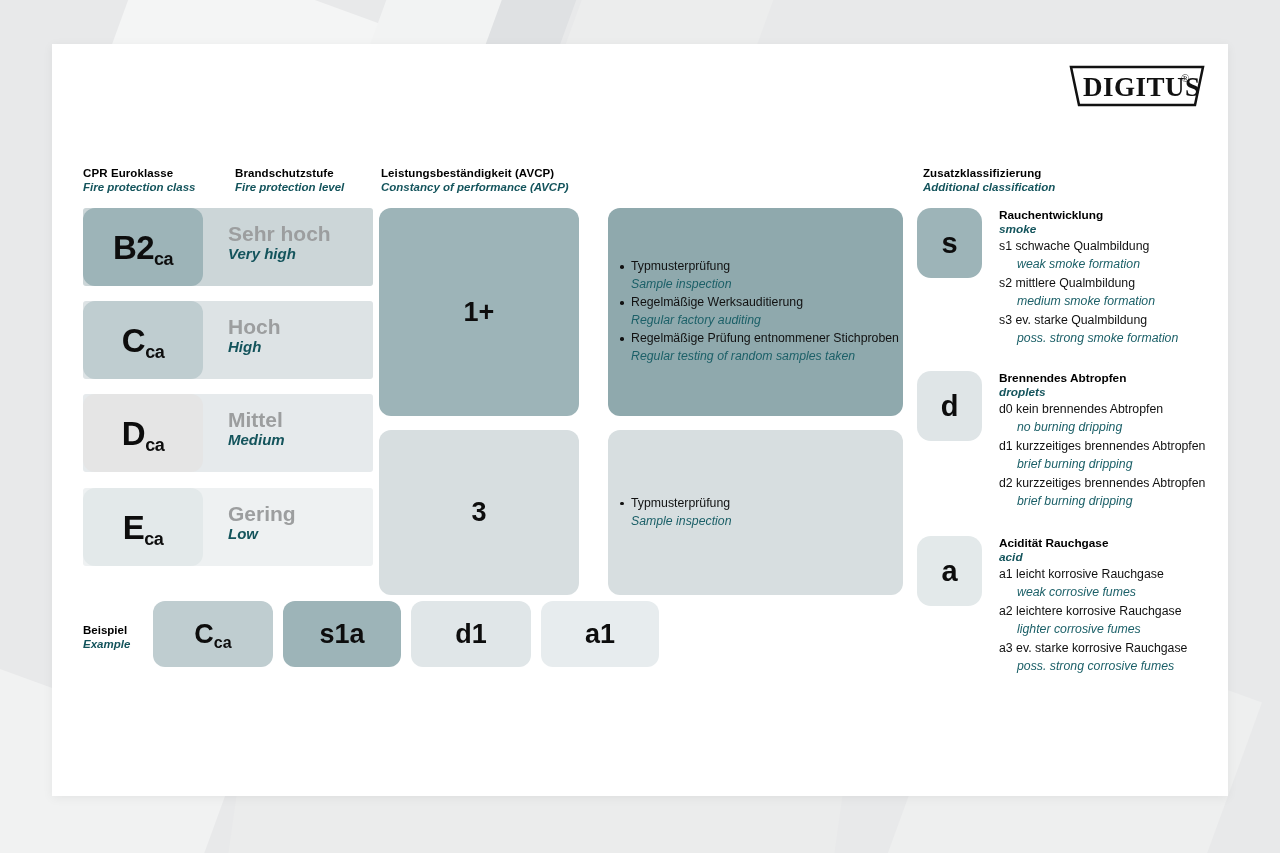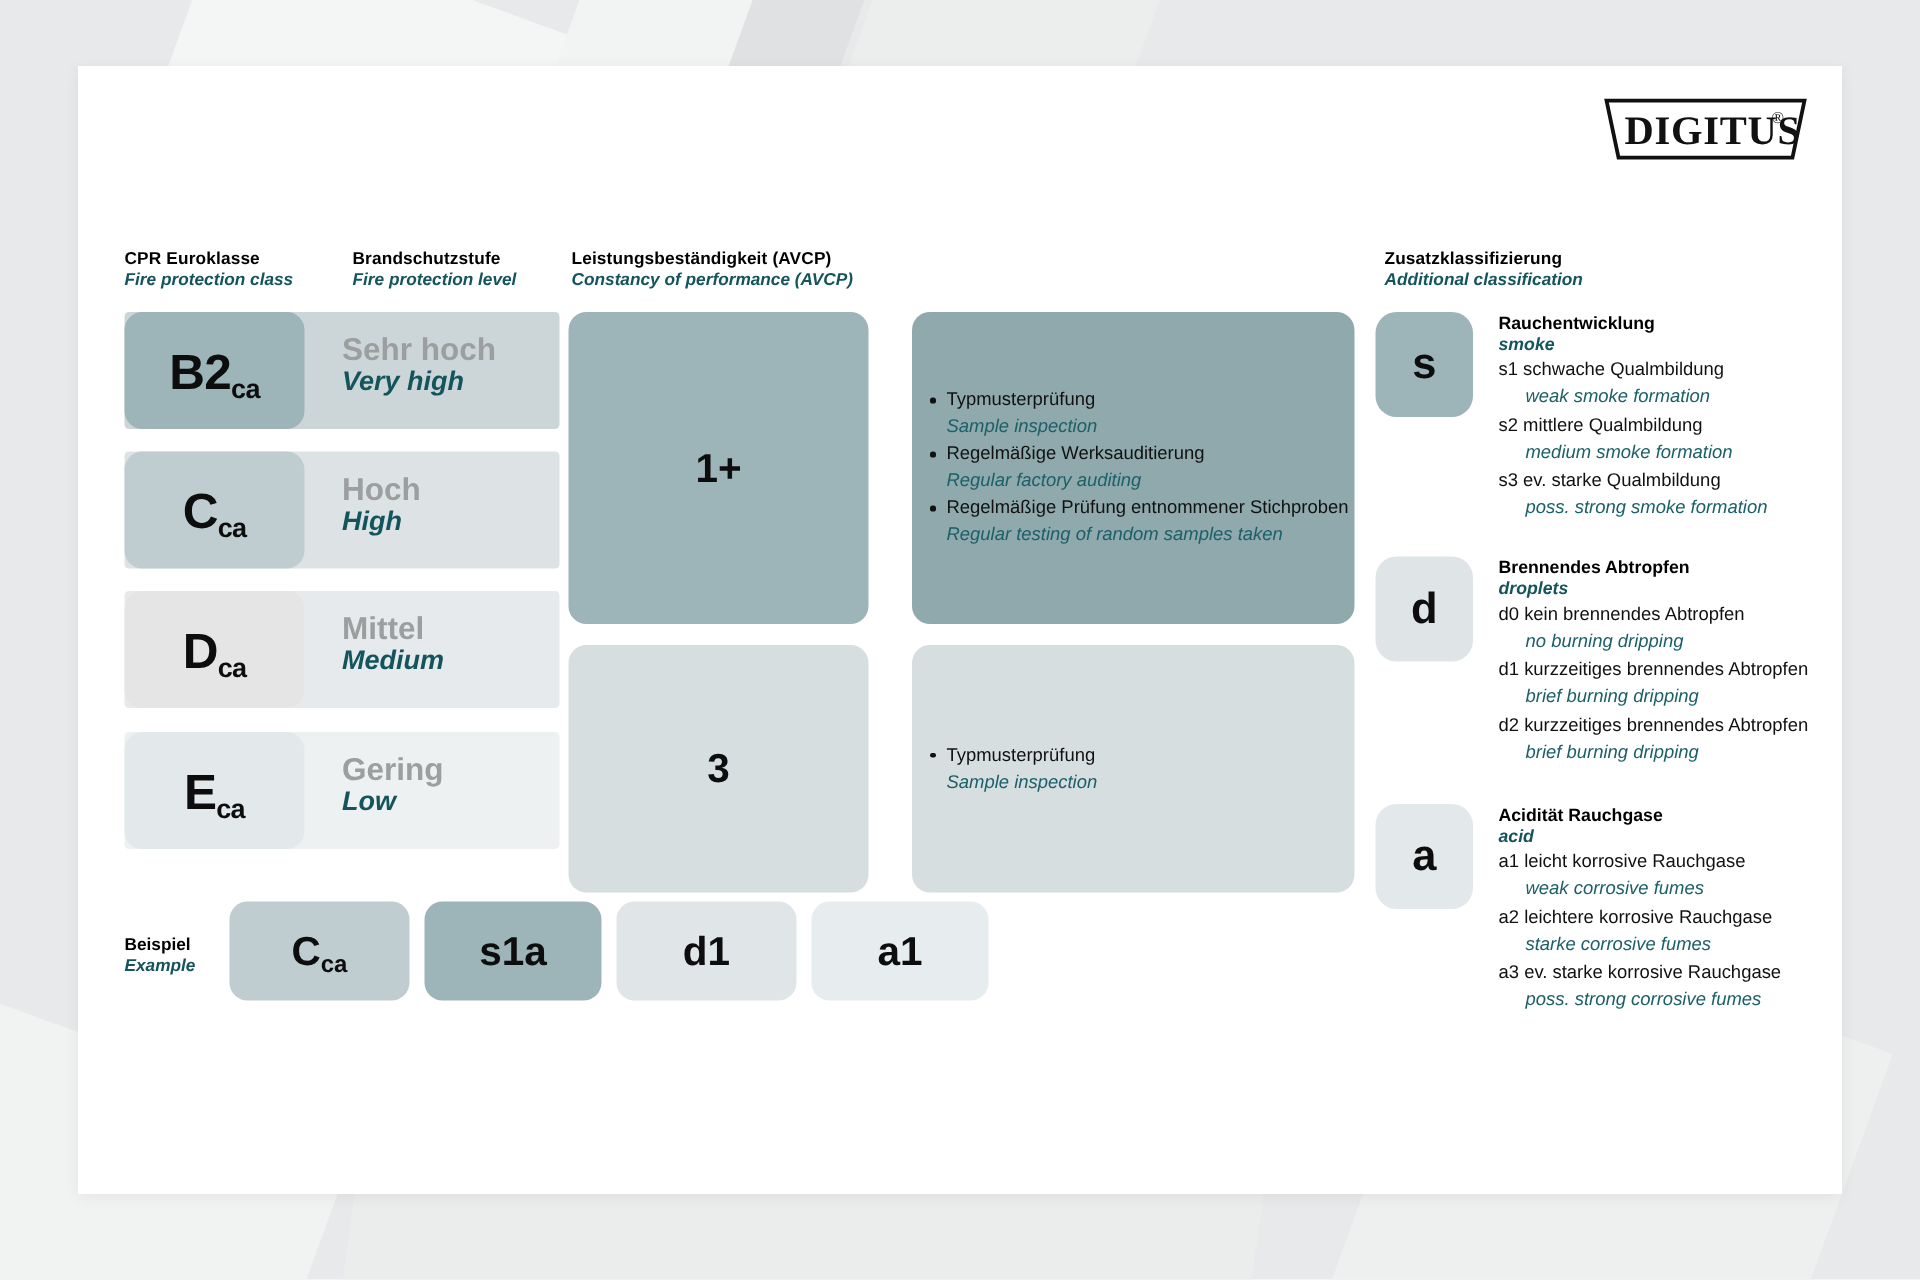--- a/index.html
+++ b/index.html
@@ -83,21 +83,21 @@
 
   .cls-label { font-size: 33px; font-weight: bold; color: #0d0d0d; line-height: 1; letter-spacing: -0.5px; }
   .cls-label sub { font-size: 18px; font-weight: bold; vertical-align: baseline; position: relative; top: 6px; left: 0px; }
 
   .levelcell { position: absolute; left: 145px; width: 150px; }
   .lv-b2 { top: 14px; }
   .lv-c  { top: 107px; }
   .lv-d  { top: 200px; }
   .lv-e  { top: 294px; }
   .lv-de { font-size: 21px; font-weight: bold; color: #9c9e9f; line-height: 24px; white-space: nowrap; }
-  .lv-en { font-size: 18px; font-weight: bold; font-style: italic; color: #14545c; line-height: 16px; }
+  .lv-en { font-size: 15px; font-weight: bold; font-style: italic; color: #14545c; line-height: 16px; }
 
   
   .avcp {
     position: absolute;
     left: 296px;
     width: 200px;
     border-radius: 12px;
     display: flex; align-items: center; justify-content: center;
   }
   .avcp-1 { top: 0px;   height: 208px; background: #9db4b8; }
@@ -316,21 +316,21 @@
     </div>
 
     <div class="addl-group ag-a">
       <div class="ag-badge badge-a">a</div>
       <div class="ag-body">
         <div class="ag-title-de">Acidität Rauchgase</div>
         <div class="ag-title-en">acid</div>
         <div class="ag-item-de">a1 leicht korrosive Rauchgase</div>
         <div class="ag-item-en">weak corrosive fumes</div>
         <div class="ag-item-de">a2 leichtere korrosive Rauchgase</div>
-        <div class="ag-item-en">starke corrosive fumes</div>
+        <div class="ag-item-en">lighter corrosive fumes</div>
         <div class="ag-item-de">a3 ev. starke korrosive Rauchgase</div>
         <div class="ag-item-en">poss. strong corrosive fumes</div>
       </div>
     </div>
   </div>
 
   <div class="example">
     <div class="ex-label">
       <div class="ex-de">Beispiel</div>
       <div class="ex-en">Example</div>

